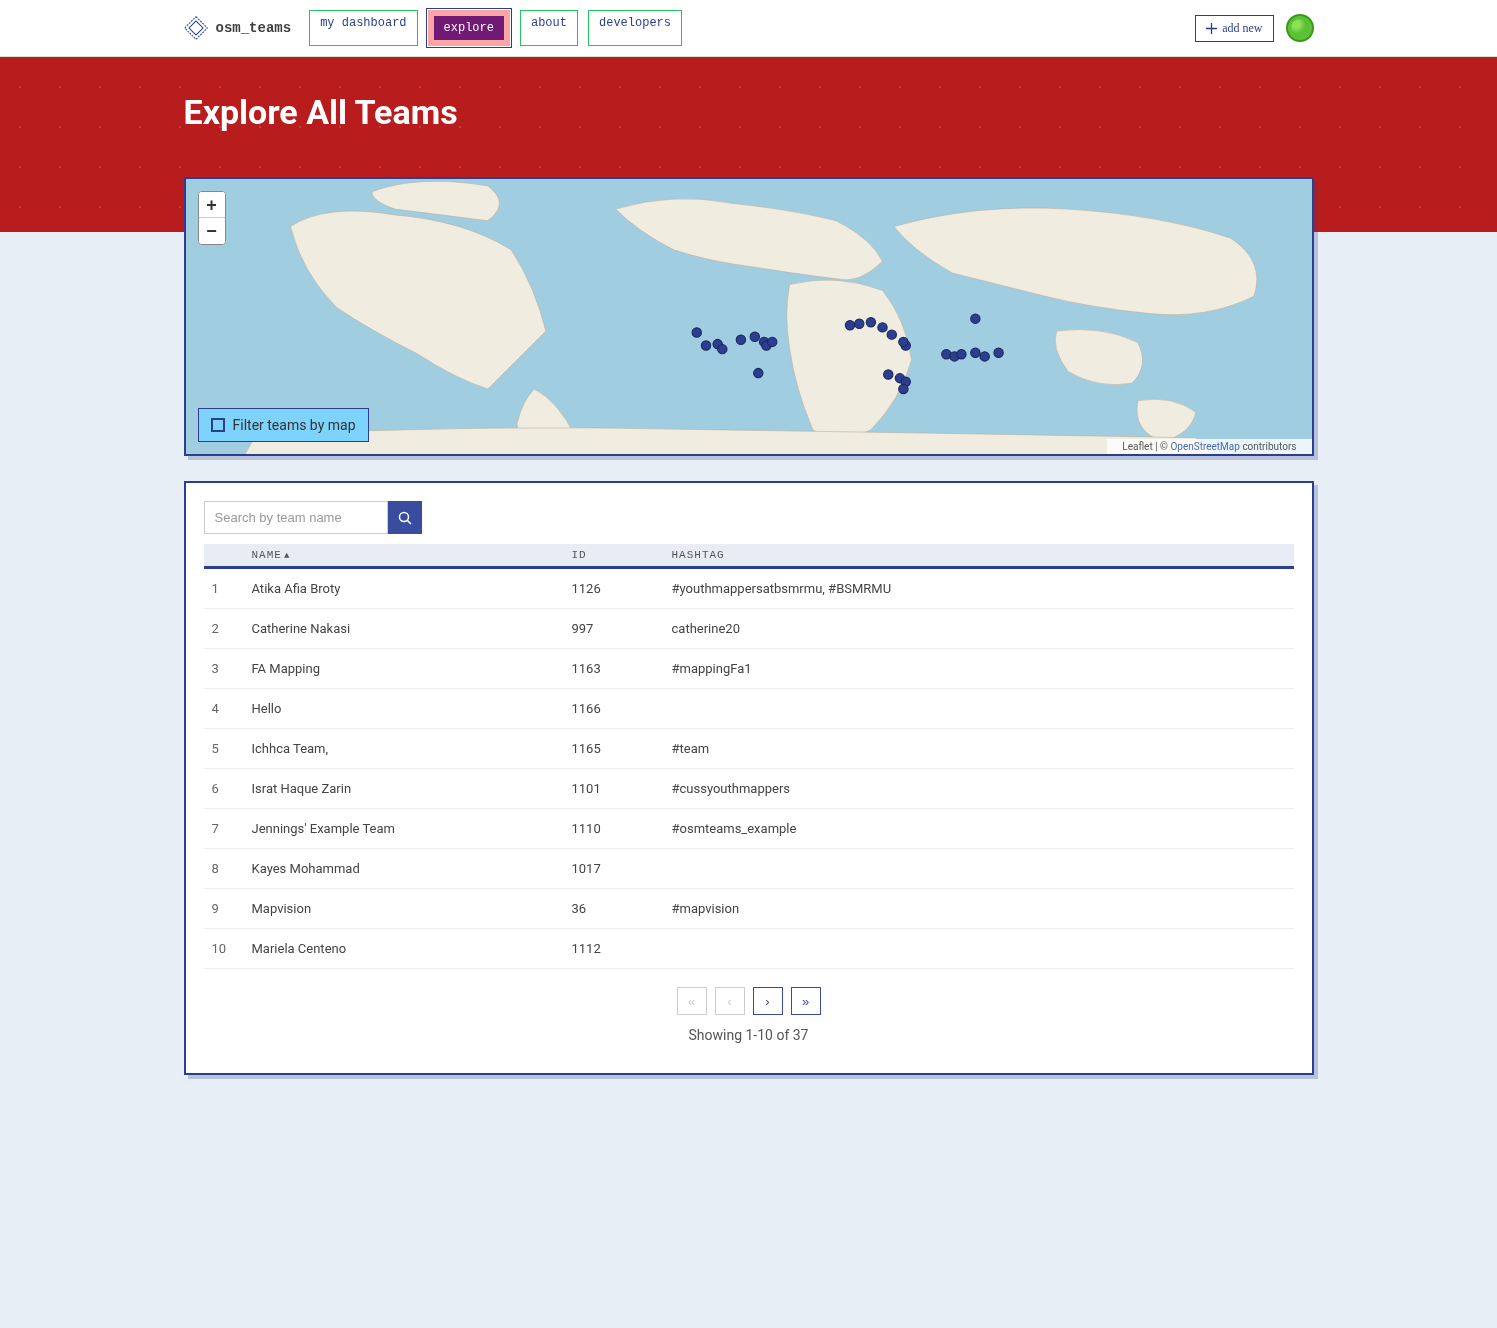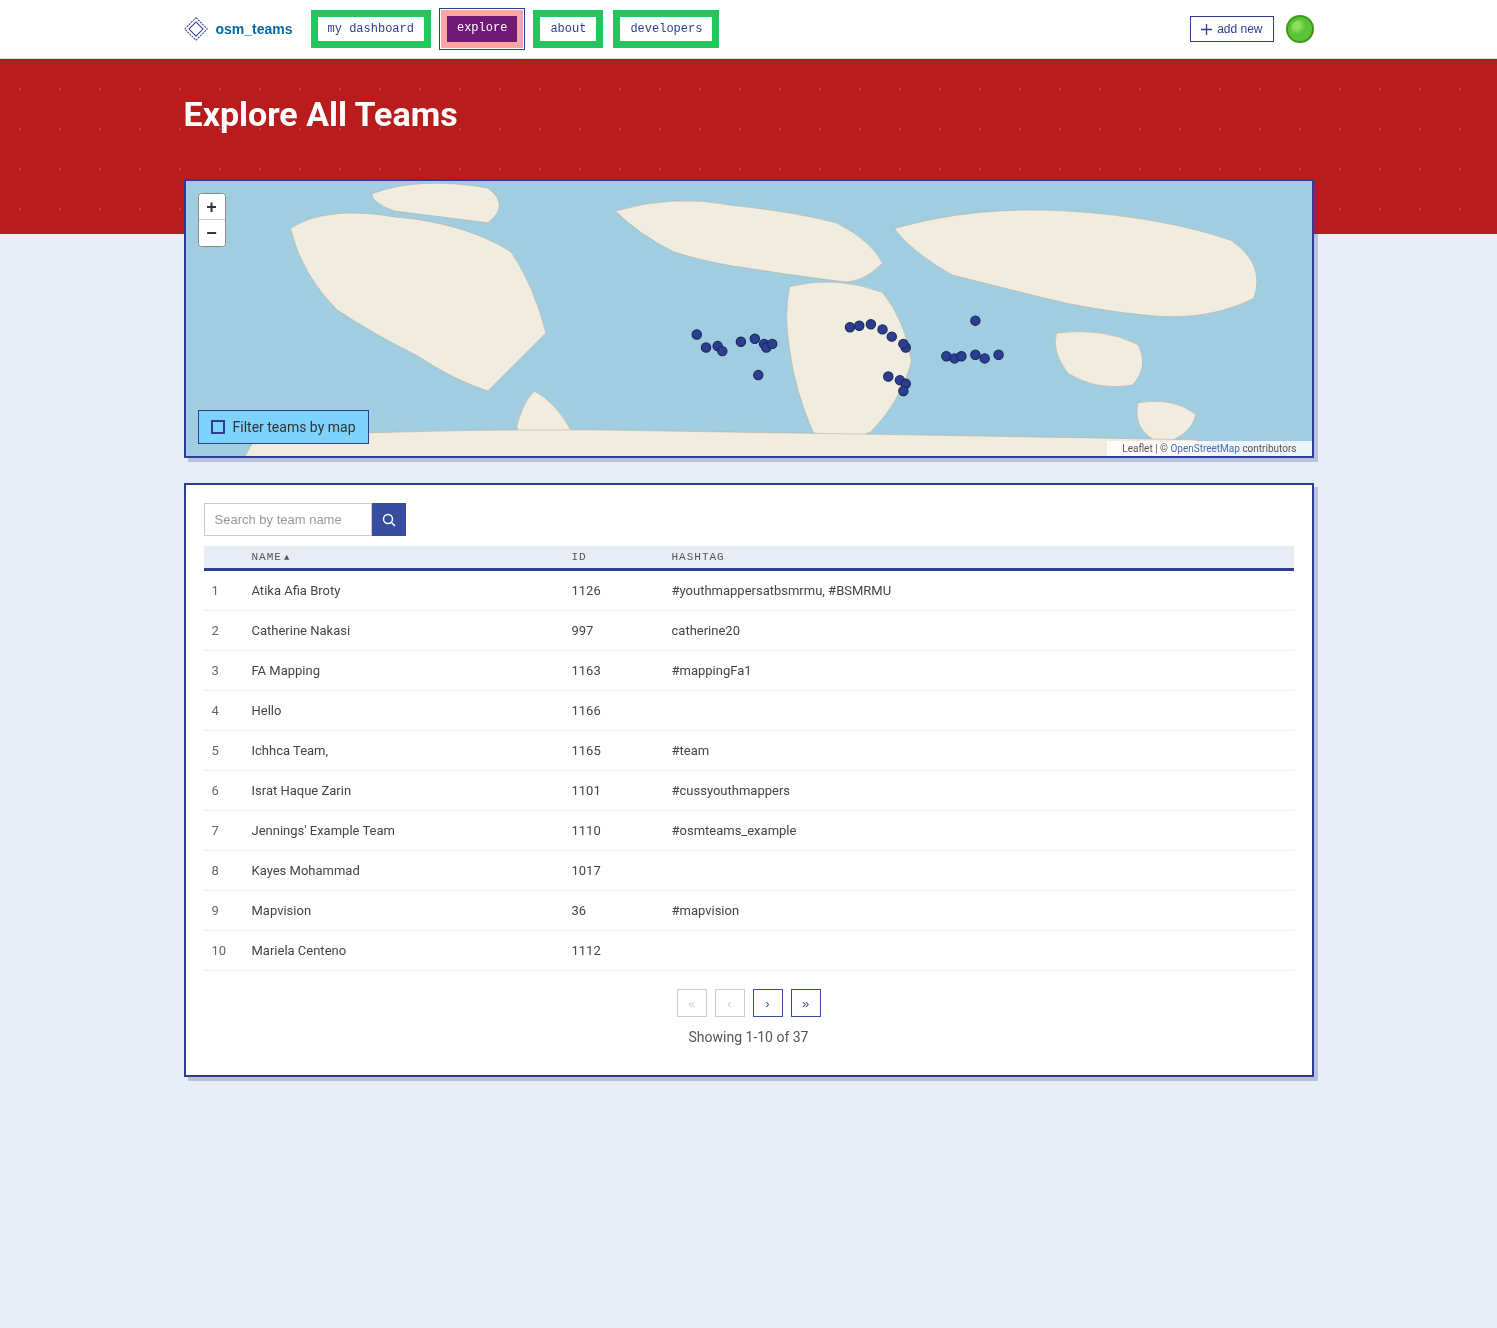--- a/index.html
+++ b/index.html
@@ -2,46 +2,46 @@
 <html><head>
 <meta charset="utf-8">
 <style>
 *{box-sizing:border-box;margin:0;padding:0}
 body{font-family:-apple-system,BlinkMacSystemFont,"Segoe UI",Roboto,sans-serif;background:#e8eef5;color:#333}
 .topbar{background:#fff;border-bottom:1px solid #ddd;padding:10px 0;min-height:48px}
 .topbar-inner{max-width:1170px;margin:0 auto;padding:0 20px;display:flex;align-items:center;justify-content:space-between}
 .topbar-left{display:flex;align-items:center;gap:18px}
 .logo-group{display:flex;align-items:center;gap:8px}
 .logo-svg{width:24px;height:24px}
-.logo-text{font-family:Liberation Sans, sans-serif;font-size:14px;color:#0369a1;font-weight:600}
+.logo-text{font-family:Liberation Mono, monospace;font-size:14px;color:#404040;font-weight:600}
 .nav-links{display:flex;gap:10px}
-.nav-btn{font-family:"Courier New",monospace;font-size:12px;padding:5px 10px;border:7px solid #22c55e;background:#fff;color:#2c3e8f;cursor:pointer;text-decoration:none}
+.nav-btn{font-family:"Courier New",monospace;font-size:12px;padding:5px 10px;border:1px solid #22c55e;background:#fff;color:#2c3e8f;cursor:pointer;text-decoration:none}
 .nav-btn.active{background:#701a75;color:#fff;border:6px solid #fca5a5;outline:1px solid #2c3e8f;outline-offset:1px}
 .topbar-right{display:flex;align-items:center;gap:12px}
-.add-btn{font-family:Liberation Sans, sans-serif;font-size:12px;padding:5px 10px;border:1px solid #2c3e8f;background:#fff;color:#2c3e8f;cursor:pointer;display:flex;align-items:center;gap:5px}
+.add-btn{font-family:Liberation Serif, serif;font-size:12px;padding:5px 10px;border:1px solid #2c3e8f;background:#fff;color:#2c3e8f;cursor:pointer;display:flex;align-items:center;gap:5px}
 .avatar{width:28px;height:28px;border-radius:50%;background:#5bc236;border:2px solid #3a9b1a;position:relative;overflow:hidden}
 .avatar::before{content:"";position:absolute;inset:3px;background:radial-gradient(circle at 30% 30%,#8ee05a 20%,#5bc236 50%);border-radius:50%}
 .hero{background:#b91c1c;padding:35px 0 100px;position:relative}
 .hero::before{content:"";position:absolute;inset:0;background-image:radial-gradient(circle,rgba(255,255,255,0.15) 1px,transparent 1px);background-size:40px 40px;background-position:0 10px}
 .hero-inner{max-width:1170px;margin:0 auto;padding:0 20px;position:relative}
 .hero h1{color:#fff;font-size:34px;font-weight:700}
 .content{max-width:1170px;margin:-55px auto 40px;padding:0 20px;position:relative}
 .card{background:#fff;border:2px solid #2c3e8f;box-shadow:4px 4px 0 rgba(44,62,143,0.25);margin-bottom:25px}
 .map-wrap{position:relative;height:275px;overflow:hidden}
 .map-svg{width:100%;height:100%;display:block}
 .zoom-ctrl{position:absolute;top:12px;left:12px;display:flex;flex-direction:column;border:1px solid #888;border-radius:4px;overflow:hidden;background:#fff}
 .zoom-ctrl button{width:26px;height:26px;border:none;background:#fff;font-size:18px;font-weight:bold;color:#333;cursor:pointer;line-height:1}
 .zoom-ctrl button:first-child{border-bottom:1px solid #ccc}
 .filter-box{position:absolute;bottom:12px;left:12px;background:#7dd3fc;border:1px solid #2c3e8f;padding:8px 12px;display:flex;align-items:center;gap:8px;font-size:14px;color:#333}
 .filter-box .chk{width:14px;height:14px;border:2px solid #2c3e8f;display:inline-block}
 .map-attr{position:absolute;bottom:0;right:0;background:rgba(255,255,255,0.8);font-size:10px;padding:2px 15px;color:#555}
 .map-attr a{color:#4a6bb0;text-decoration:none}
 .table-card{padding:18px 18px 30px}
 .search-row{display:flex;margin-bottom:10px}
-.search-input{border:1px solid #ccc;padding:8px 10px;font-size:13px;width:168px;color:#333}
+.search-input{border:1px solid #ccc;padding:8px 10px;font-size:13px;width:184px;color:#333}
 .search-input::placeholder{color:#999}
 .search-btn{background:#384ca0;border:none;color:#fff;width:34px;cursor:pointer;display:flex;align-items:center;justify-content:center}
 table{width:100%;border-collapse:collapse;font-size:13px}
 thead tr{background:#e8ecf5}
 thead th{text-align:left;padding:5px 8px;font-family:"Courier New",monospace;font-size:11px;letter-spacing:1px;color:#555;font-weight:normal;border-bottom:3px solid #2c3e8f}
 thead th.sortable{cursor:pointer}
 tbody td{padding:12px 8px;border-bottom:1px solid #eee;color:#444}
 tbody td:first-child{width:40px;color:#666}
 .name-col{width:320px}
 .id-col{width:100px}

